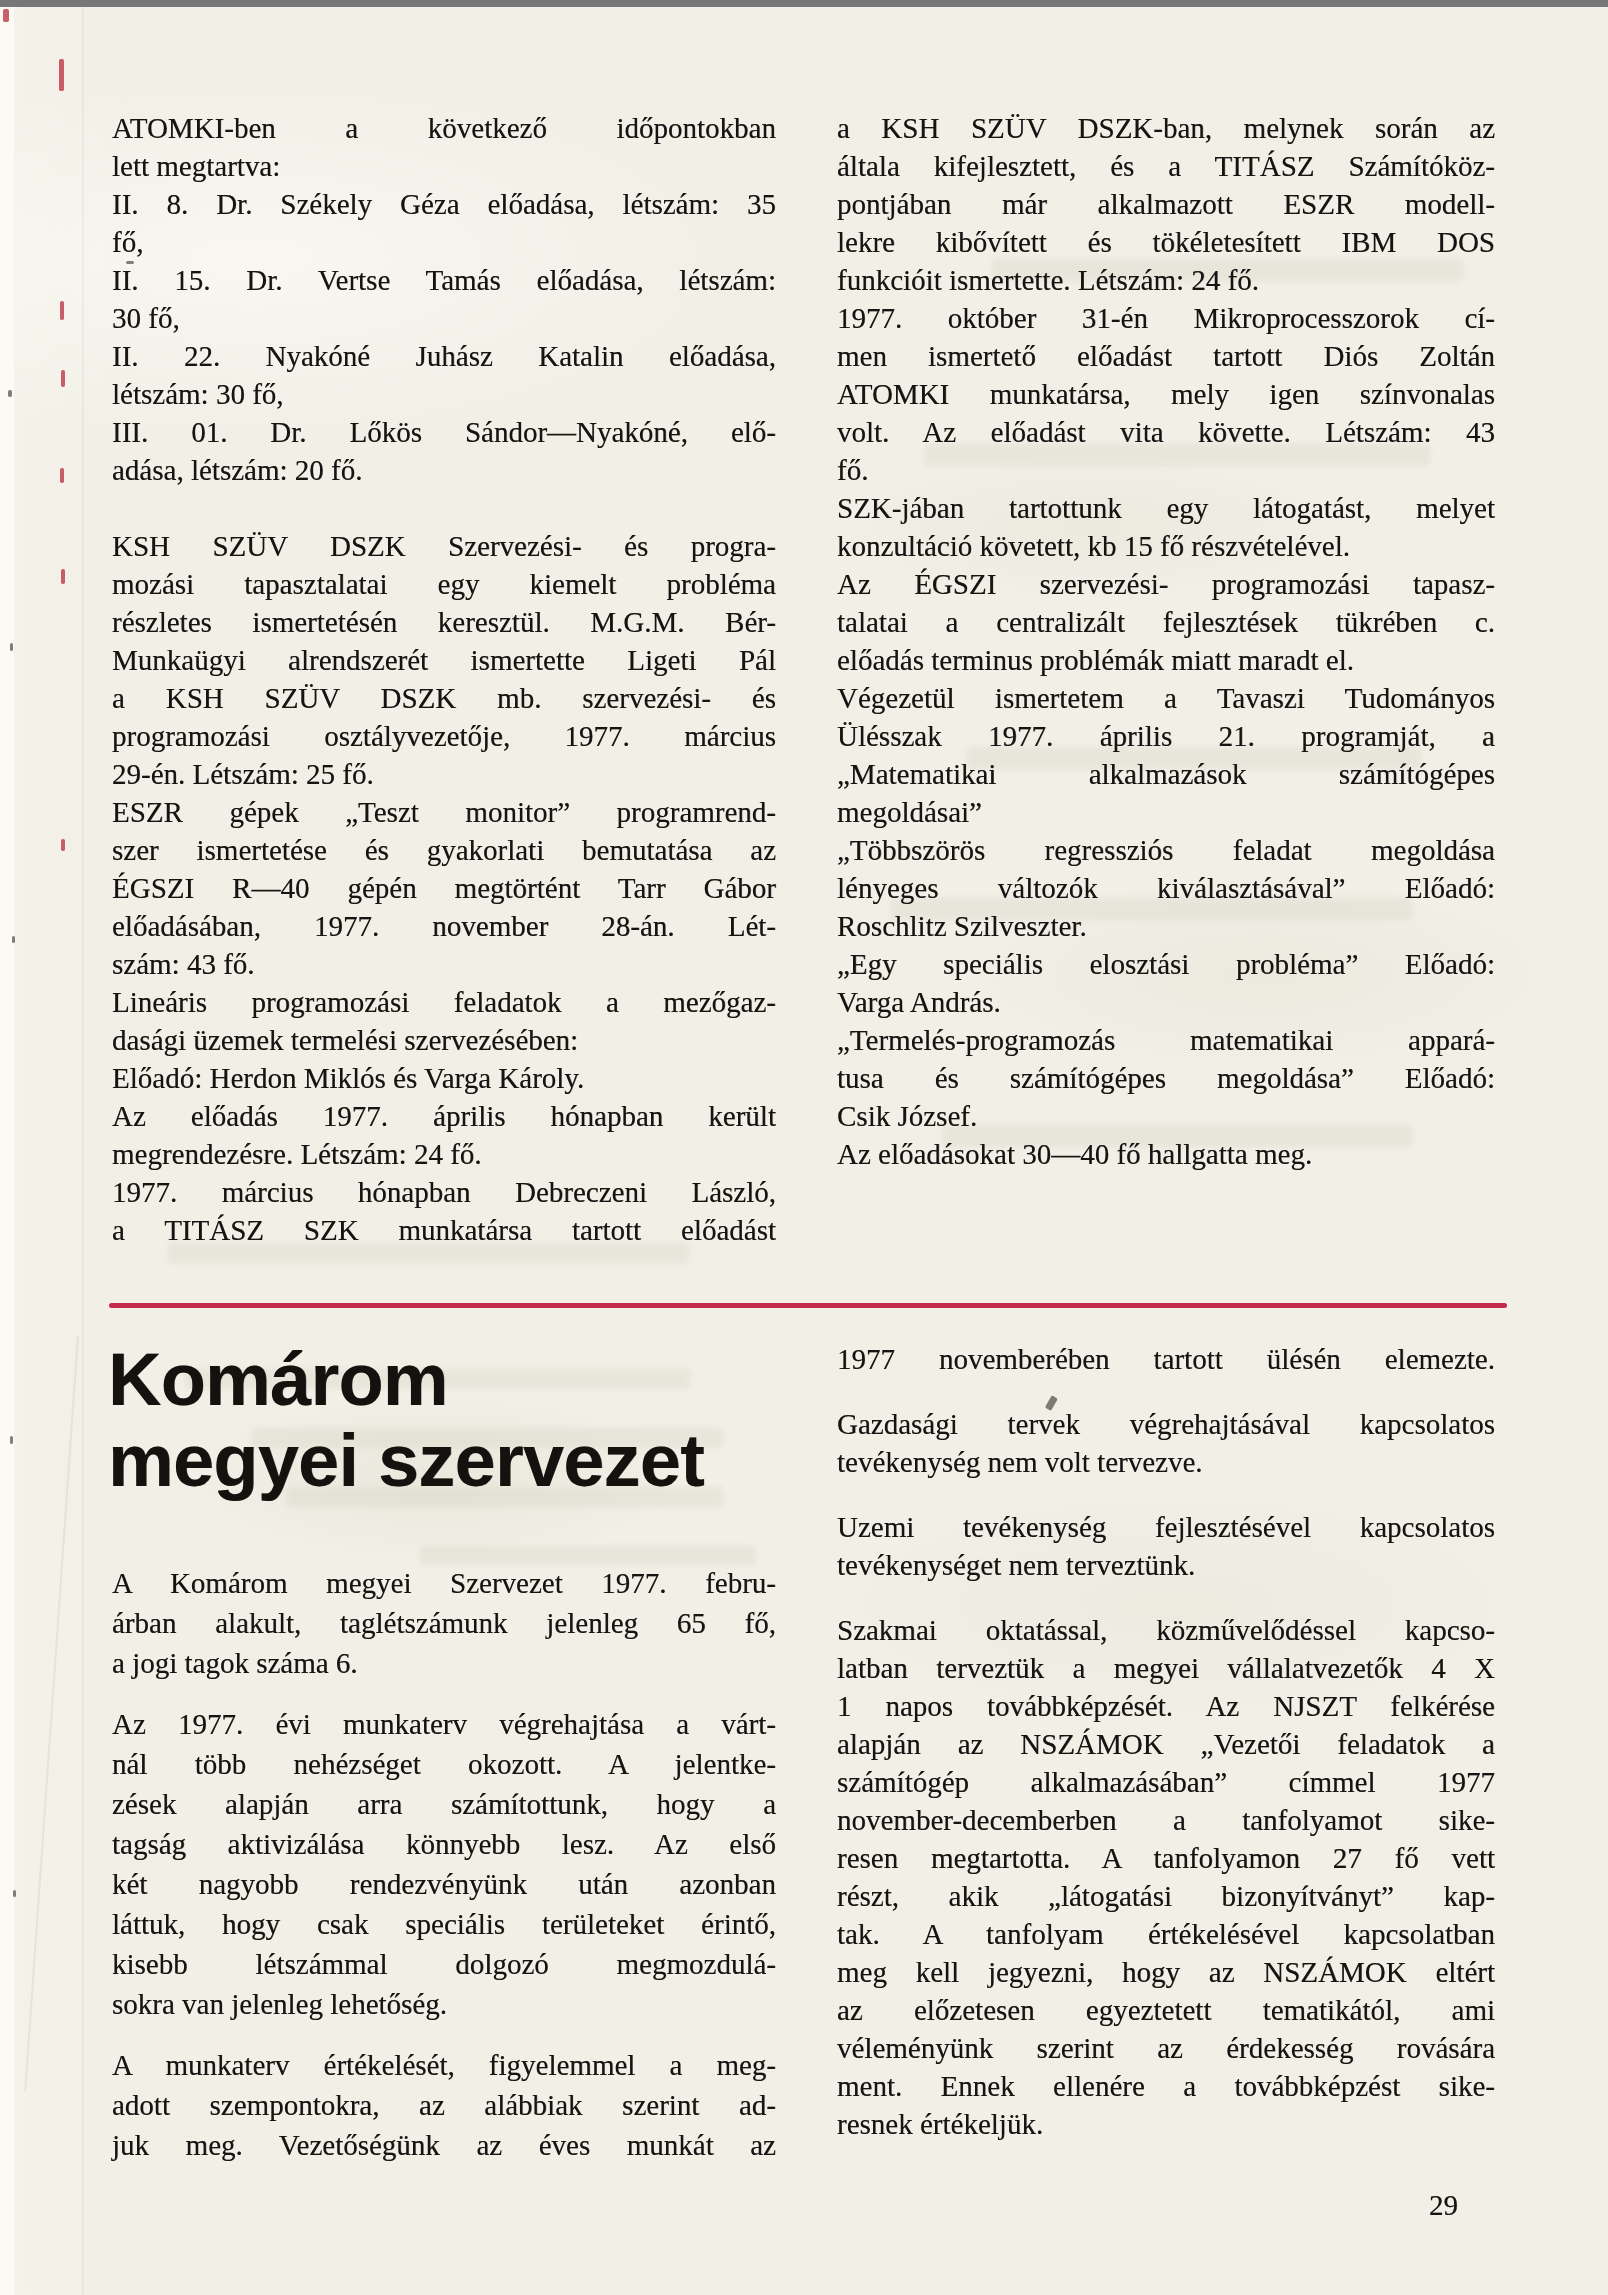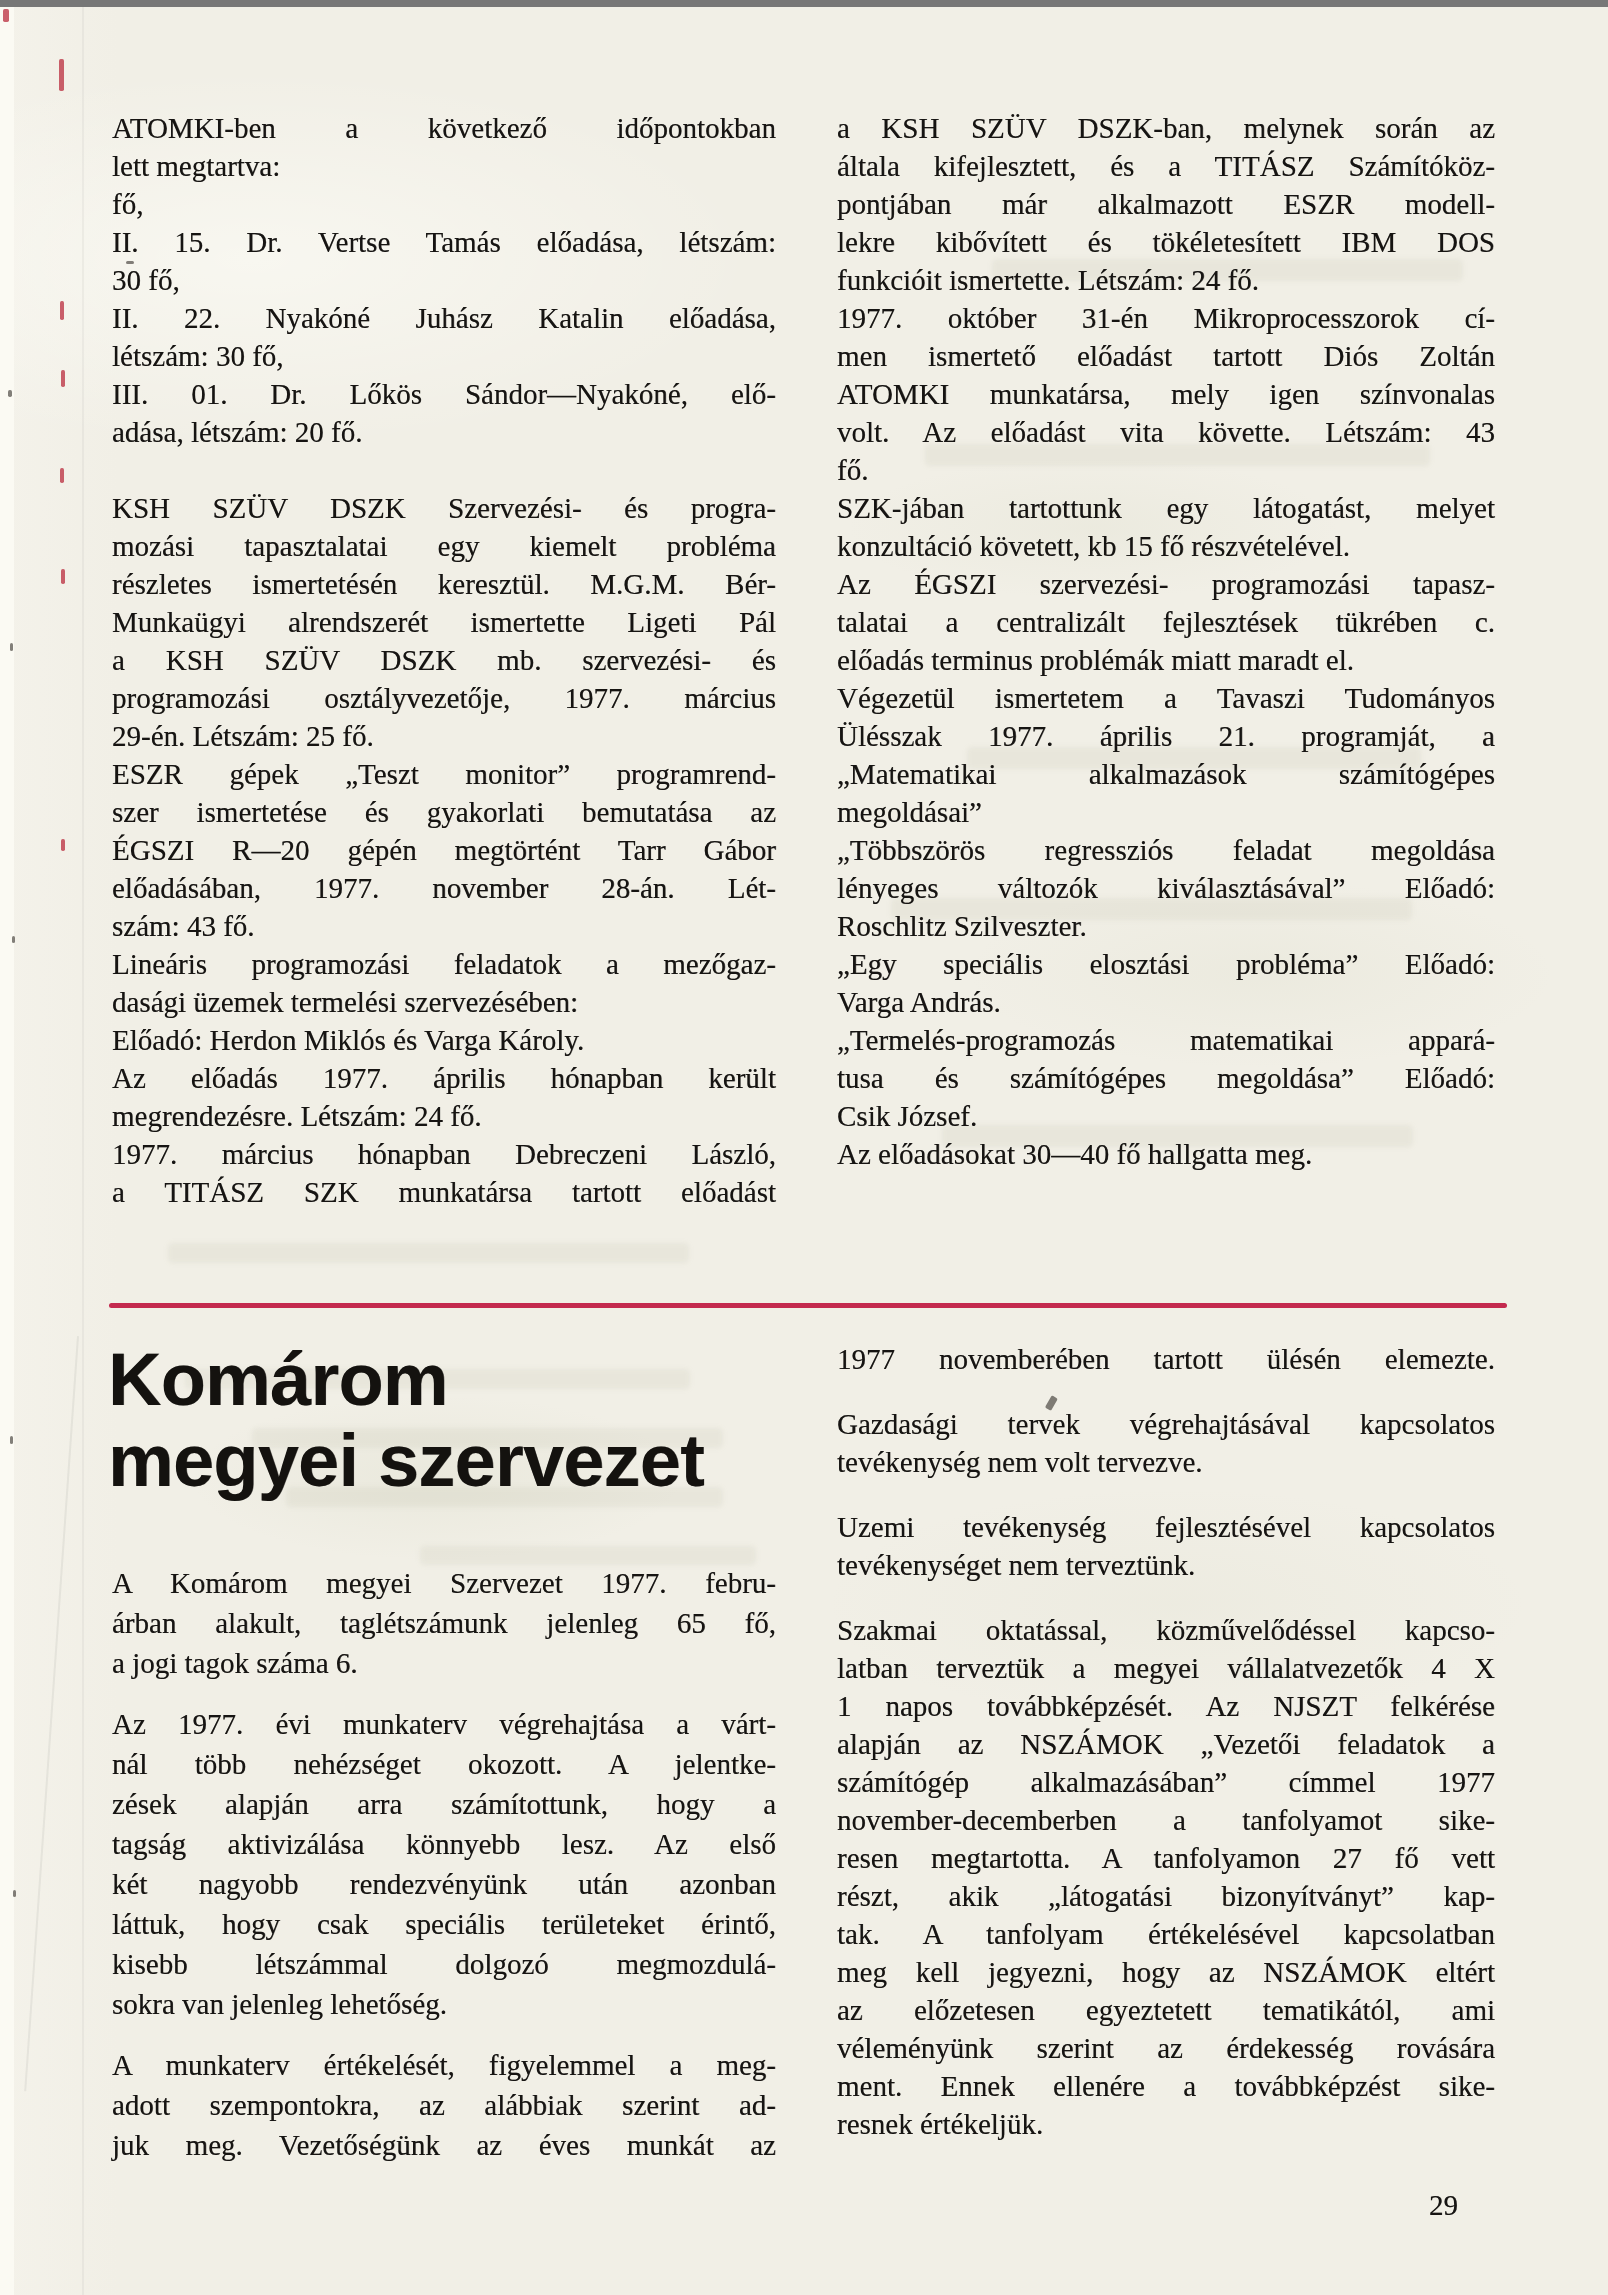--- a/index.html
+++ b/index.html
@@ -88,41 +88,42 @@
   <div class="ghost" style="left:168px;top:1236px;width:521px;height:20px;"></div>
   <div class="ghost" style="left:185px;top:1362px;width:505px;height:20px;"></div>
   <div class="ghost" style="left:252px;top:1421px;width:471px;height:20px;"></div>
   <div class="ghost" style="left:286px;top:1480px;width:437px;height:20px;"></div>
   <div class="ghost" style="left:420px;top:1539px;width:336px;height:18.5px;"></div>
 
   <div class="col col-tl sec-top">
       <div class="para">
         <div class="line just">ATOMKI-ben a következő időpontokban</div>
         <div class="line">lett megtartva:</div>
+        <div class="line just">II. 8. Dr. Székely Géza előadása, létszám: 35</div>
         <div class="line">fő,</div>
         <div class="line just">II. 15. Dr. Vertse Tamás előadása, létszám:</div>
         <div class="line">30 fő,</div>
         <div class="line just">II. 22. Nyakóné Juhász Katalin előadása,</div>
         <div class="line">létszám: 30 fő,</div>
         <div class="line just">III. 01. Dr. Lőkös Sándor—Nyakóné, elő-</div>
         <div class="line">adása, létszám: 20 fő.</div>
       </div>
       <div class="para gap">
         <div class="line just">KSH SZÜV DSZK Szervezési- és progra-</div>
         <div class="line just">mozási tapasztalatai egy kiemelt probléma</div>
         <div class="line just">részletes ismertetésén keresztül. M.G.M. Bér-</div>
         <div class="line just">Munkaügyi alrendszerét ismertette Ligeti Pál</div>
         <div class="line just">a KSH SZÜV DSZK mb. szervezési- és</div>
         <div class="line just">programozási osztályvezetője, 1977. március</div>
         <div class="line">29-én. Létszám: 25 fő.</div>
       </div>
       <div class="para">
         <div class="line just">ESZR gépek „Teszt monitor” programrend-</div>
         <div class="line just">szer ismertetése és gyakorlati bemutatása az</div>
-        <div class="line just">ÉGSZI R—20 gépén megtörtént Tarr Gábor</div>
+        <div class="line just">ÉGSZI R—40 gépén megtörtént Tarr Gábor</div>
         <div class="line just">előadásában, 1977. november 28-án. Lét-</div>
         <div class="line">szám: 43 fő.</div>
       </div>
       <div class="para">
         <div class="line just">Lineáris programozási feladatok a mezőgaz-</div>
         <div class="line">dasági üzemek termelési szervezésében:</div>
         <div class="line">Előadó: Herdon Miklós és Varga Károly.</div>
         <div class="line just">Az előadás 1977. április hónapban került</div>
         <div class="line">megrendezésre. Létszám: 24 fő.</div>
         <div class="line just">1977. március hónapban Debreczeni László,</div>

